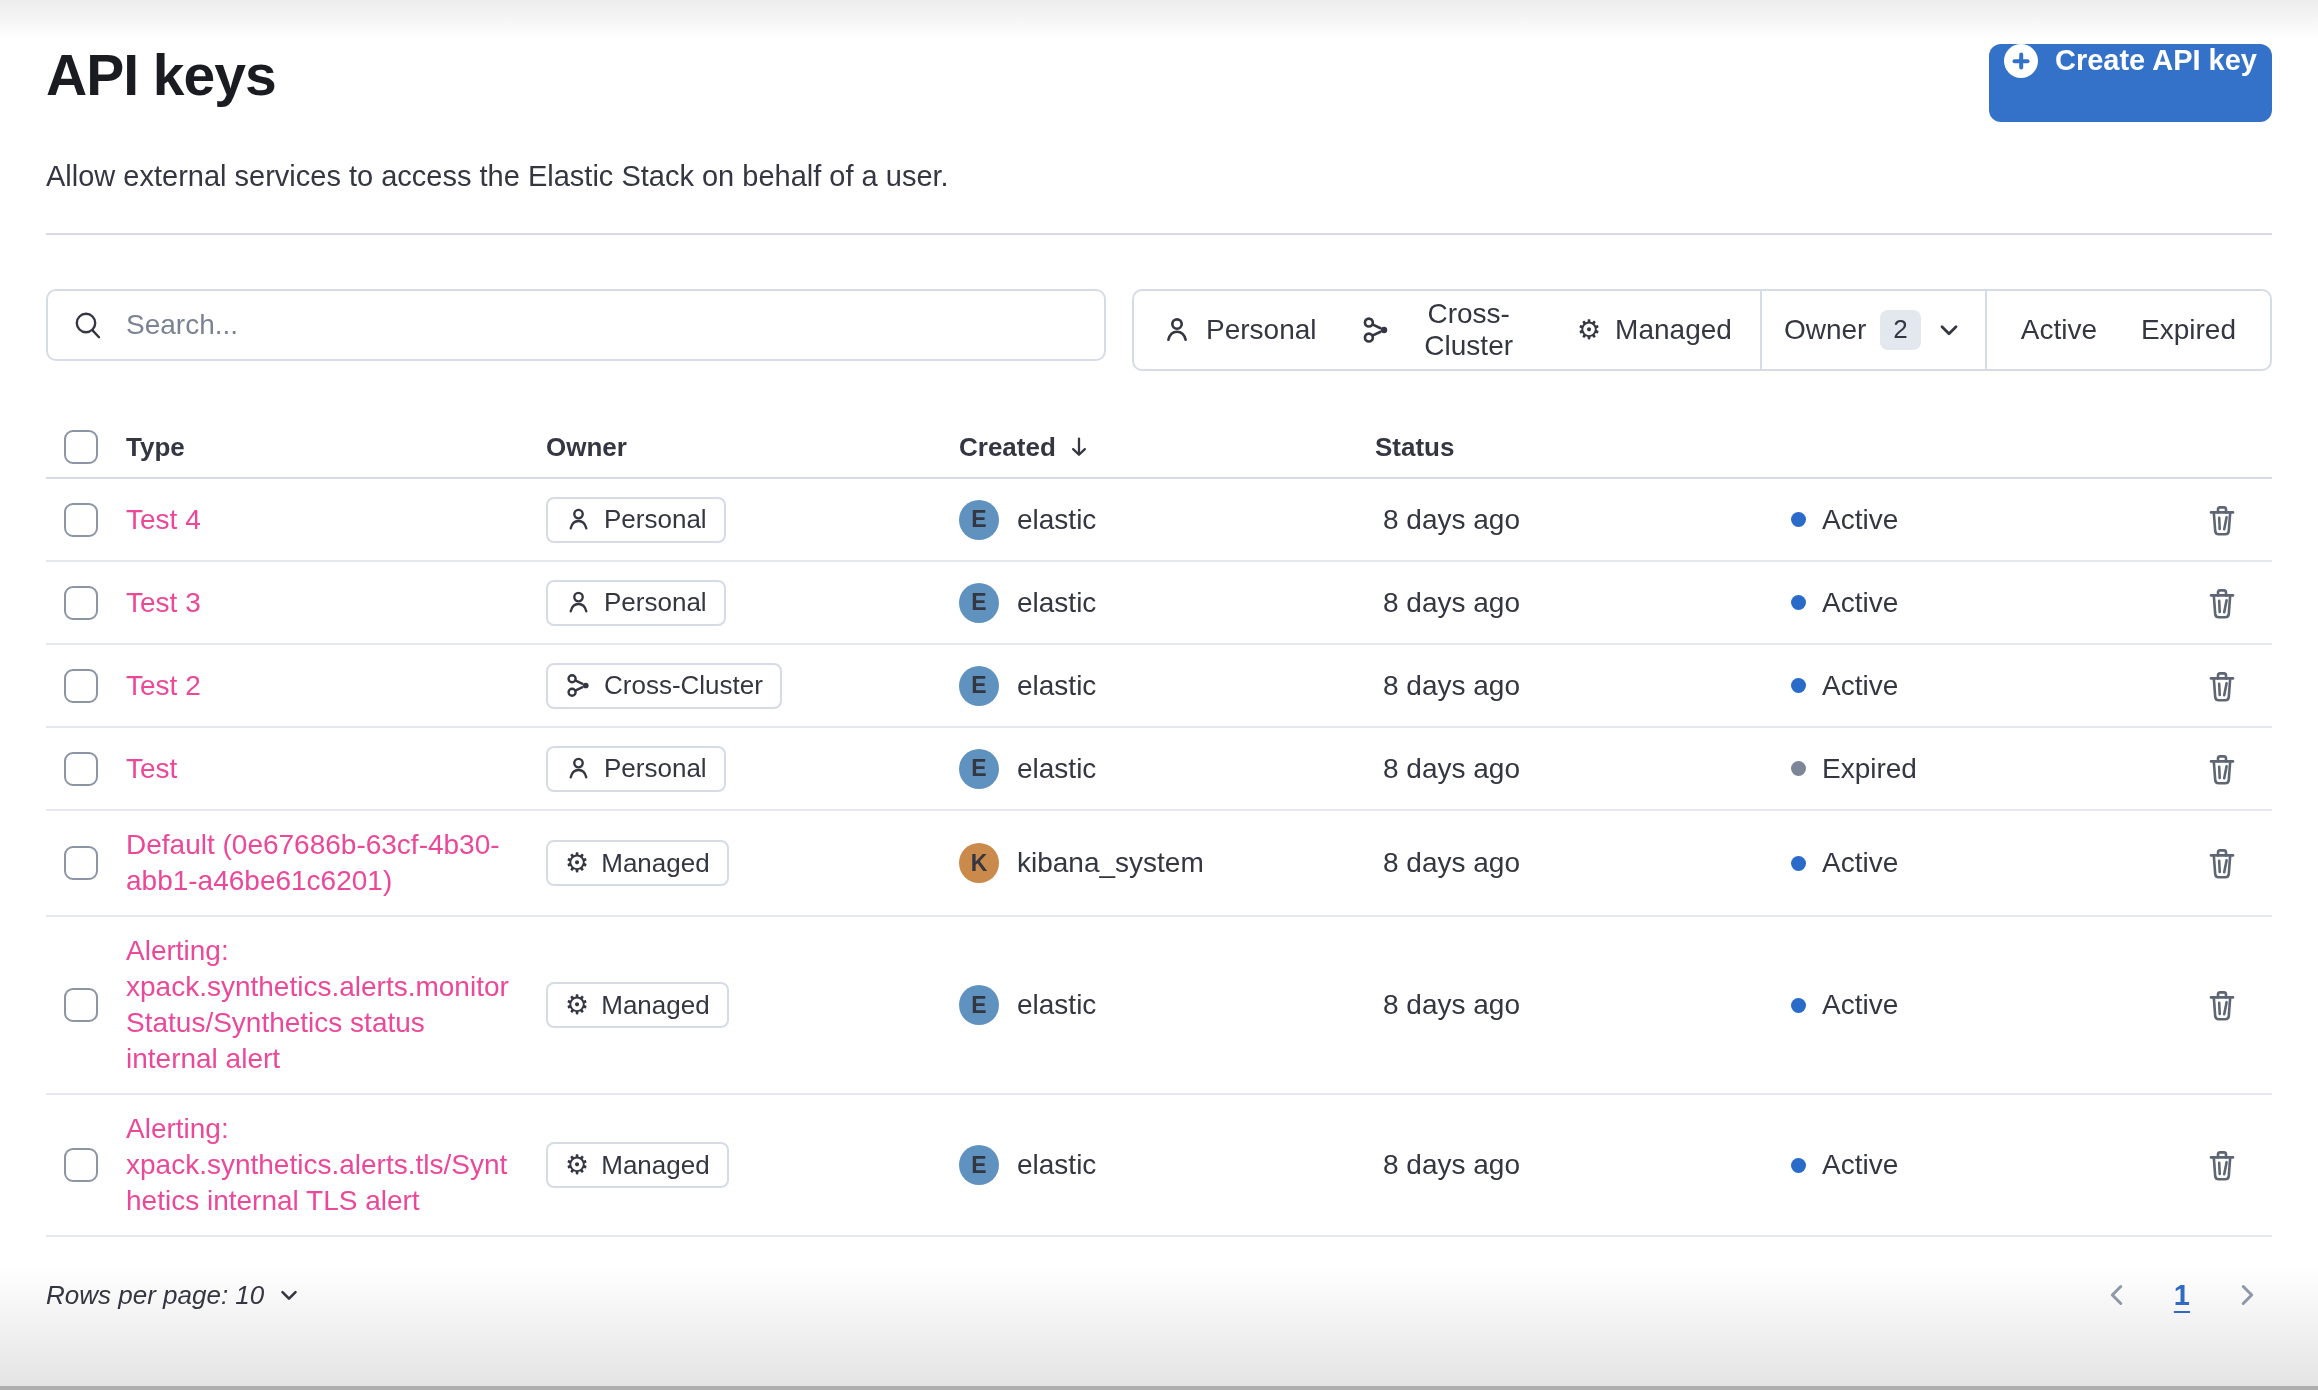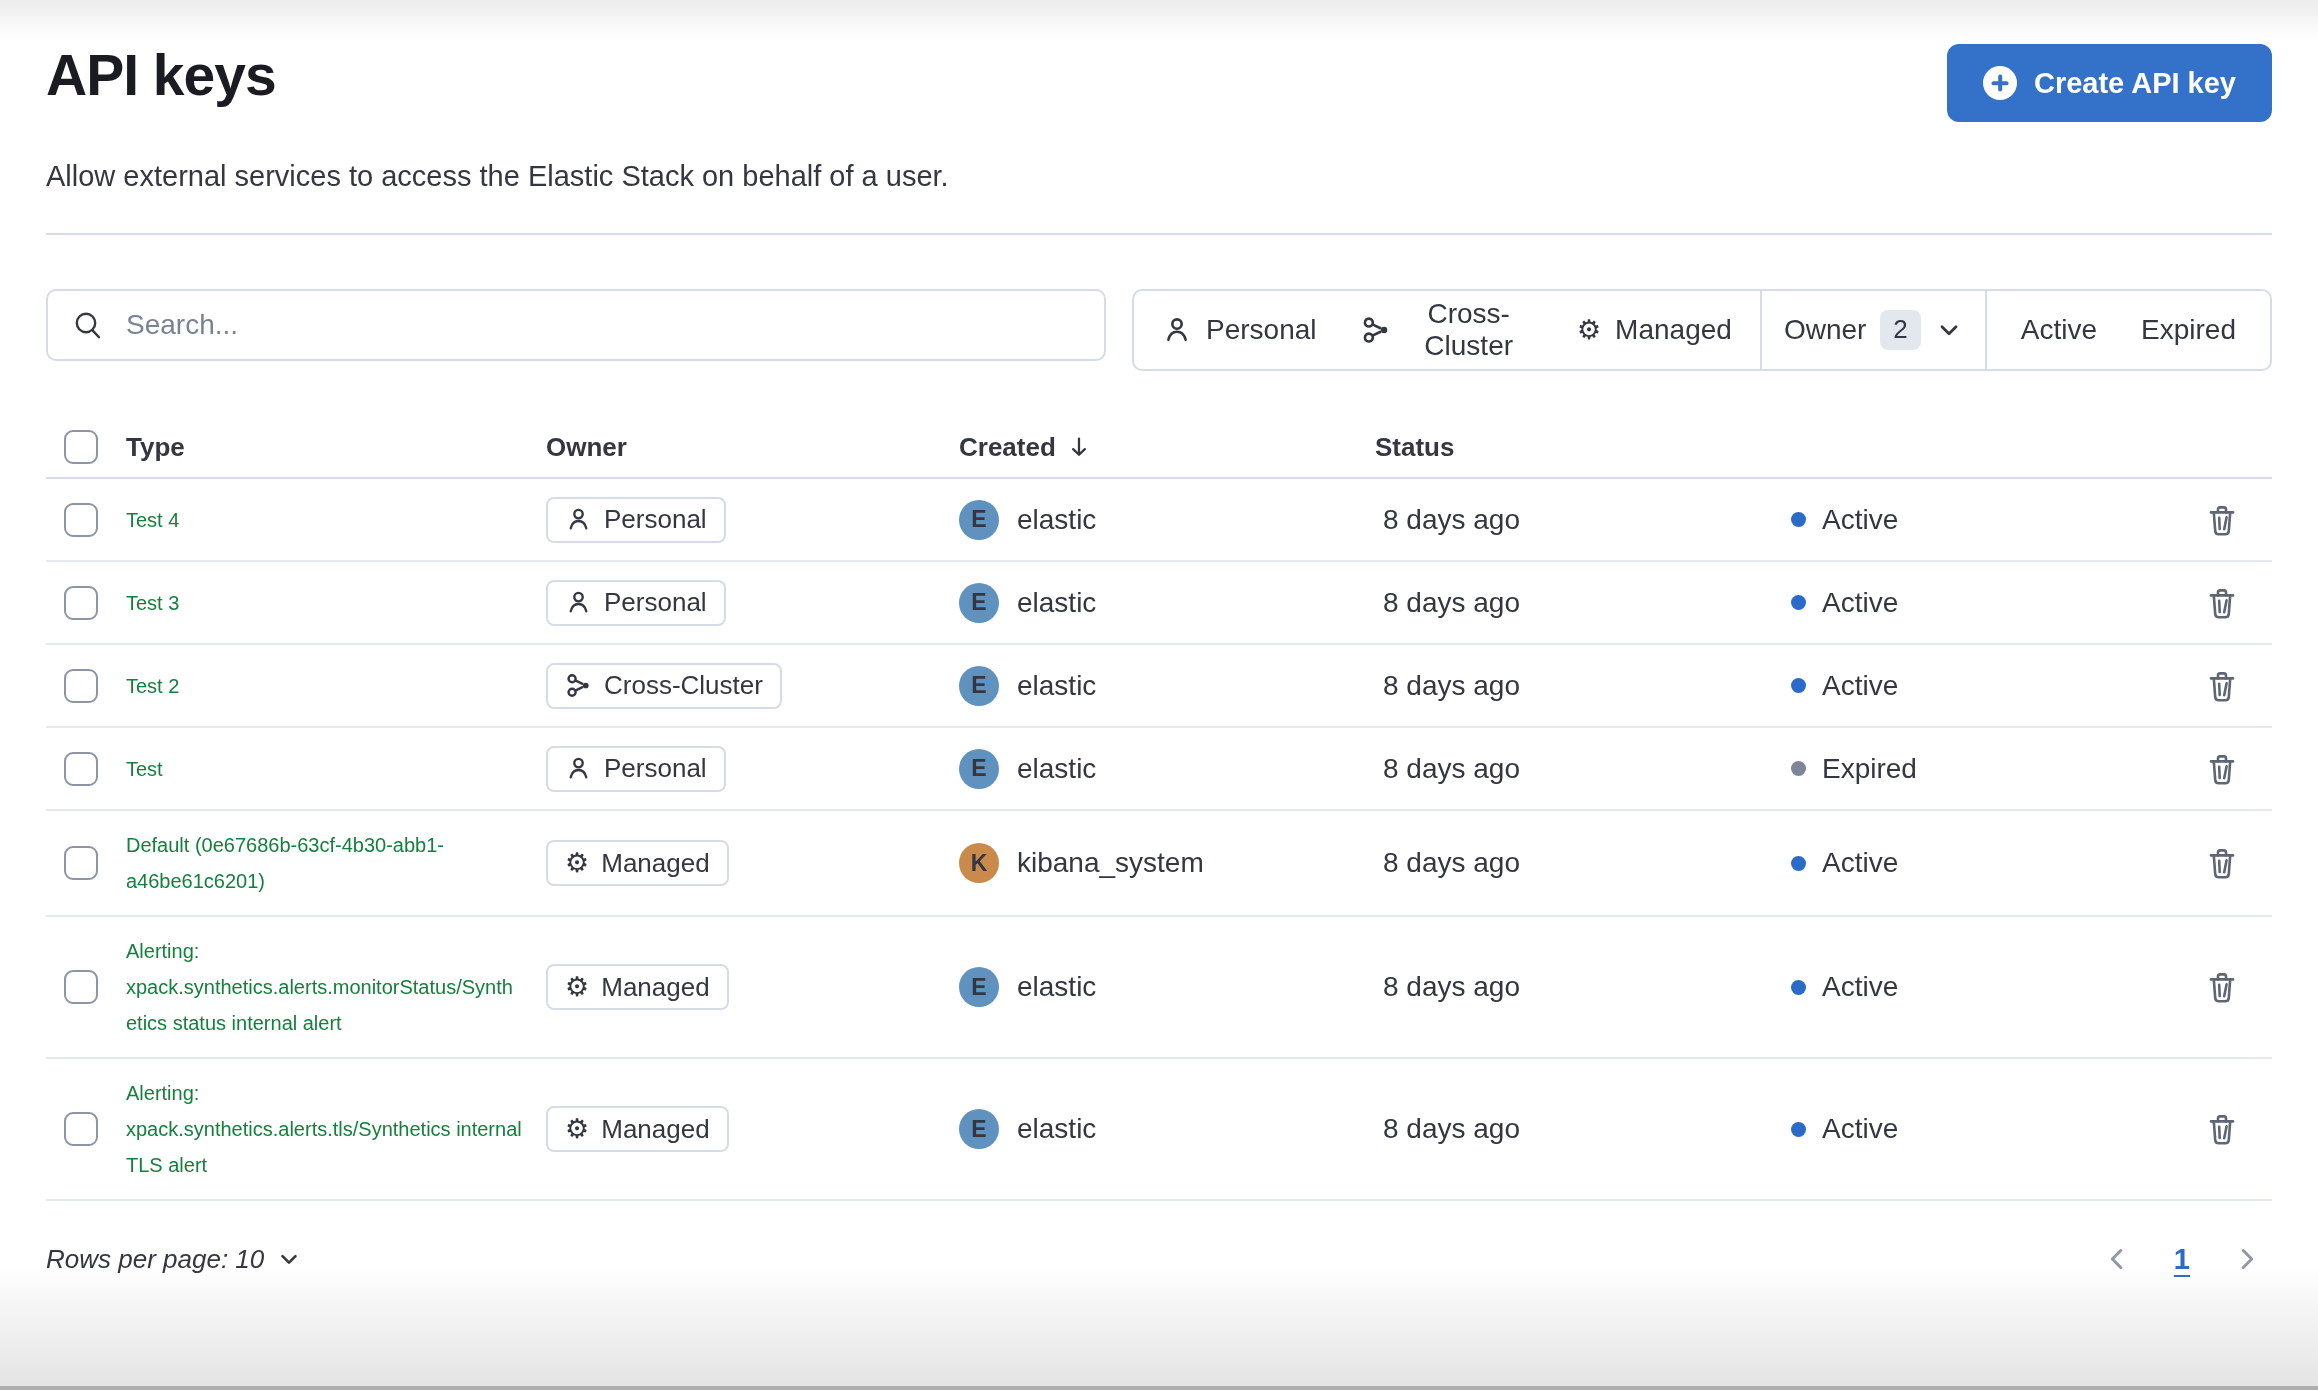--- a/index.html
+++ b/index.html
@@ -14,23 +14,23 @@
       #ffffff;
     overflow:hidden;
     position:relative;
   }
   .page { padding:0 46px; }
 
   
   .page-header { display:flex; justify-content:space-between; align-items:flex-start; padding-top:44px; }
   h1.title { font-size:57px; font-weight:700; letter-spacing:-1px; color:#1a1c21; line-height:1.1; }
   .btn-primary {
-    display:inline-flex; align-items:center; gap:17px;
+    display:inline-flex; gap:17px;
     background:#3472c9; color:#fff; border:none; border-radius:12px;
-    height:78px; padding:0 36px; font-size:29px; font-weight:600;
+    height:78px; padding:0 15px; font-size:29px; font-weight:600;
     font-family:inherit; cursor:pointer;
   }
   .plus-circle { position:relative; width:34px; height:34px; background:#ffffff; border-radius:50%; flex:none; }
   .plus-circle::before, .plus-circle::after {
     content:""; position:absolute; left:50%; top:50%; background:#3472c9; border-radius:2px;
     transform:translate(-50%,-50%);
   }
   .plus-circle::before { width:17px; height:3.6px; }
   .plus-circle::after  { width:3.6px; height:17px; }
 
@@ -80,21 +80,21 @@
   .t-head { height:62px; border-bottom:2px solid #d6dce7; }
   .th { font-size:26px; font-weight:700; color:#343741; display:flex; align-items:center; gap:10px; cursor:pointer; }
   .t-row { border-bottom:2px solid #e3e8f1; min-height:83px; padding:16px 0; }
   .cell { display:flex; align-items:center; }
   .c-check { padding-left:18px; }
   .checkbox {
     width:34px; height:34px; border:2.5px solid #8b95a5; border-radius:9px; background:#fff;
     display:inline-block; cursor:pointer;
   }
   .name-link {
-    font-size:20px; font-weight:500; color:#15803d; text-decoration:none;
+    font-size:28px; font-weight:500; color:#ec4899; text-decoration:none;
     line-height:36px; max-width:396px; overflow-wrap:break-word; cursor:pointer;
   }
   .badge {
     display:inline-flex; align-items:center; gap:12px;
     border:2px solid #d6dce7; border-radius:8px; background:#fff;
     height:46px; padding:0 17px; font-size:26px; font-weight:500; color:#343741;
   }
   .gear-glyph { font-size:27px; line-height:1; color:#343741; }
   .avatar {
     width:40px; height:40px; border-radius:50%; flex:none;

